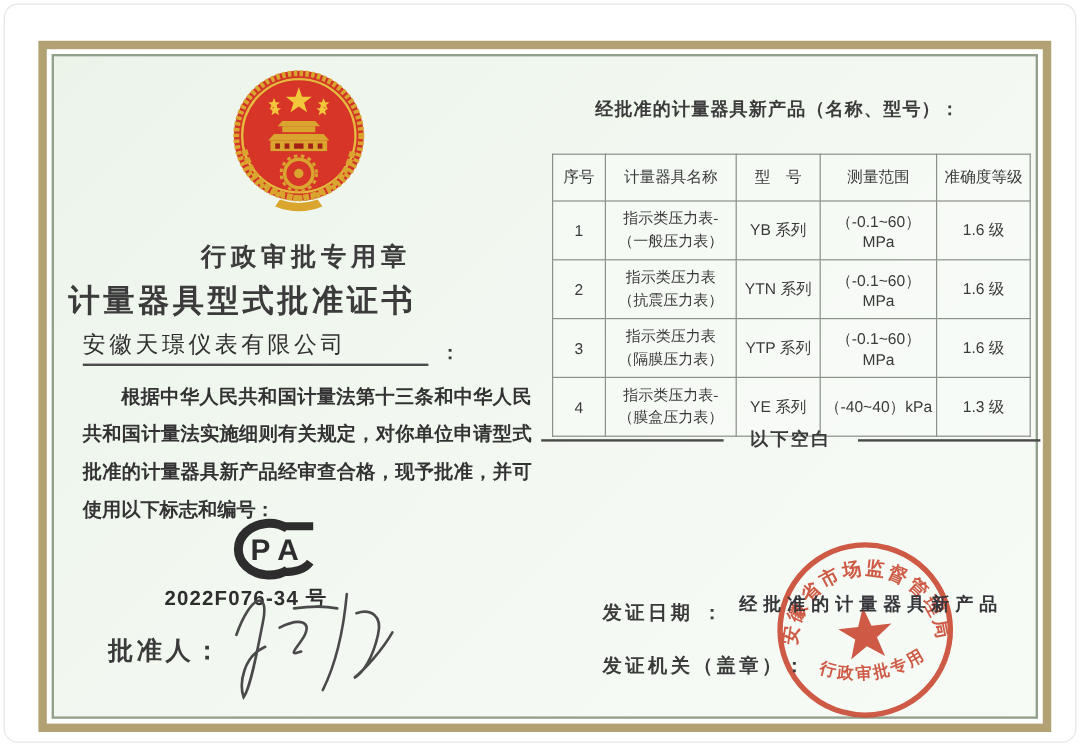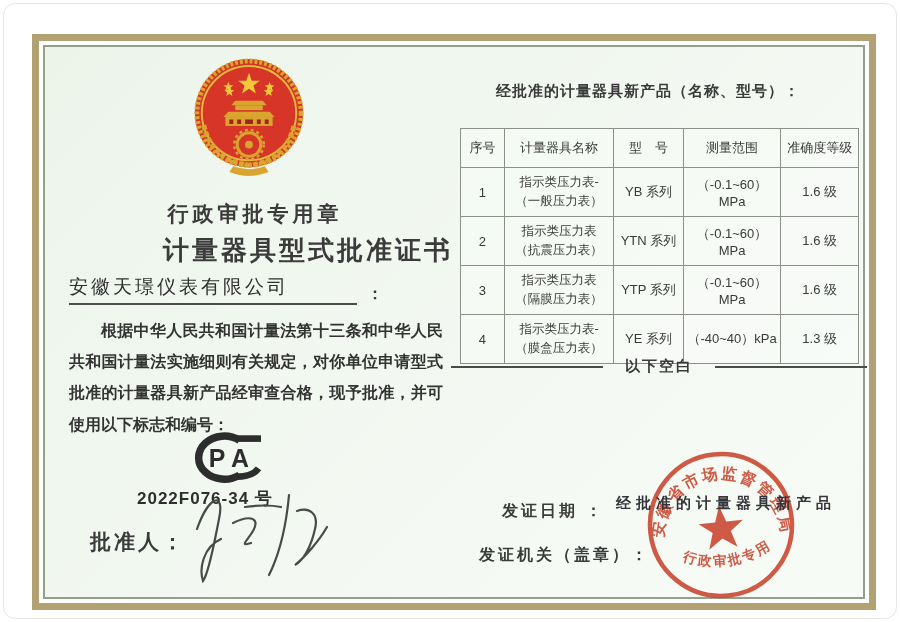--- a/index.html
+++ b/index.html
@@ -16,21 +16,21 @@
   }
   .frame-inner{
     width:100%;height:100%;box-sizing:border-box;border:2px solid #93a08c;
     background:linear-gradient(135deg,#ecf4ea 0%,#f3f9f2 55%,#f7fbf6 100%);
     position:relative;
   }
   .abs{position:absolute;}
   
   .emblem{left:145px;top:9px;width:118px;height:128px;}
   .title1{left:24px;top:153px;width:372px;text-align:center;font-size:21px;font-weight:bold;letter-spacing:4px;}
-  .title2{left:12px;top:186px;width:396px;text-align:right;font-size:26px;font-weight:bold;letter-spacing:3px;}
+  .title2{left:12px;top:186px;width:396px;text-align:left;font-size:26px;font-weight:bold;letter-spacing:3px;}
   .company-row{left:24px;top:227px;width:372px;display:flex;align-items:flex-end;}
   .company-line{
     width:288px;border-bottom:2px solid #4c4c4c;padding-bottom:3px;
     font-family:"DejaVu Serif","Liberation Serif",serif;font-size:19px;letter-spacing:3px;font-weight:500;color:#2f2f2f;
   }
   .company-suffix{font-size:16px;font-weight:bold;margin-left:10px;}
   .body-text{
     left:24px;top:268px;width:374px;font-family:"DejaVu Serif","Liberation Serif",serif;
     font-size:16px;font-weight:600;line-height:1.95;text-indent:2em;text-align:justify;color:#333;
   }
@@ -52,21 +52,21 @@
   .products-table th{height:34px;font-size:13px;}
   .products-table td{height:44px;}
   .cell-name{white-space:pre-line;line-height:1.5;font-size:12.5px;font-family:Liberation Serif, serif;}
   .below-blank{
     left:406px;top:310px;width:416px;display:flex;align-items:center;gap:22px;
     font-size:15px;font-weight:bold;letter-spacing:2px;color:#3a3a3a;
   }
   .below-blank .dash{flex:1;border-top:2px solid #4a4a4a;height:0;}
   .issue-date-label{left:457px;top:454px;font-size:16px;font-weight:bold;letter-spacing:3px;z-index:3;}
   .issue-date-value{left:571px;top:447px;font-size:15px;font-weight:bold;letter-spacing:5px;z-index:3;color:#35353a;}
-  .issue-org-label{left:434px;top:498px;font-size:16px;font-weight:bold;letter-spacing:3px;z-index:3;}
+  .issue-org-label{left:457px;top:498px;font-size:16px;font-weight:bold;letter-spacing:3px;z-index:3;}
   .seal{left:600px;top:402px;width:152px;height:152px;z-index:2;opacity:0.88;transform:rotate(-6deg);}
 </style>
 </head>
 <body>
 
 <div class="card">
   <div class="frame-outer">
     <div class="frame-inner">
 
       <svg class="abs emblem" viewBox="0 0 120 130">

